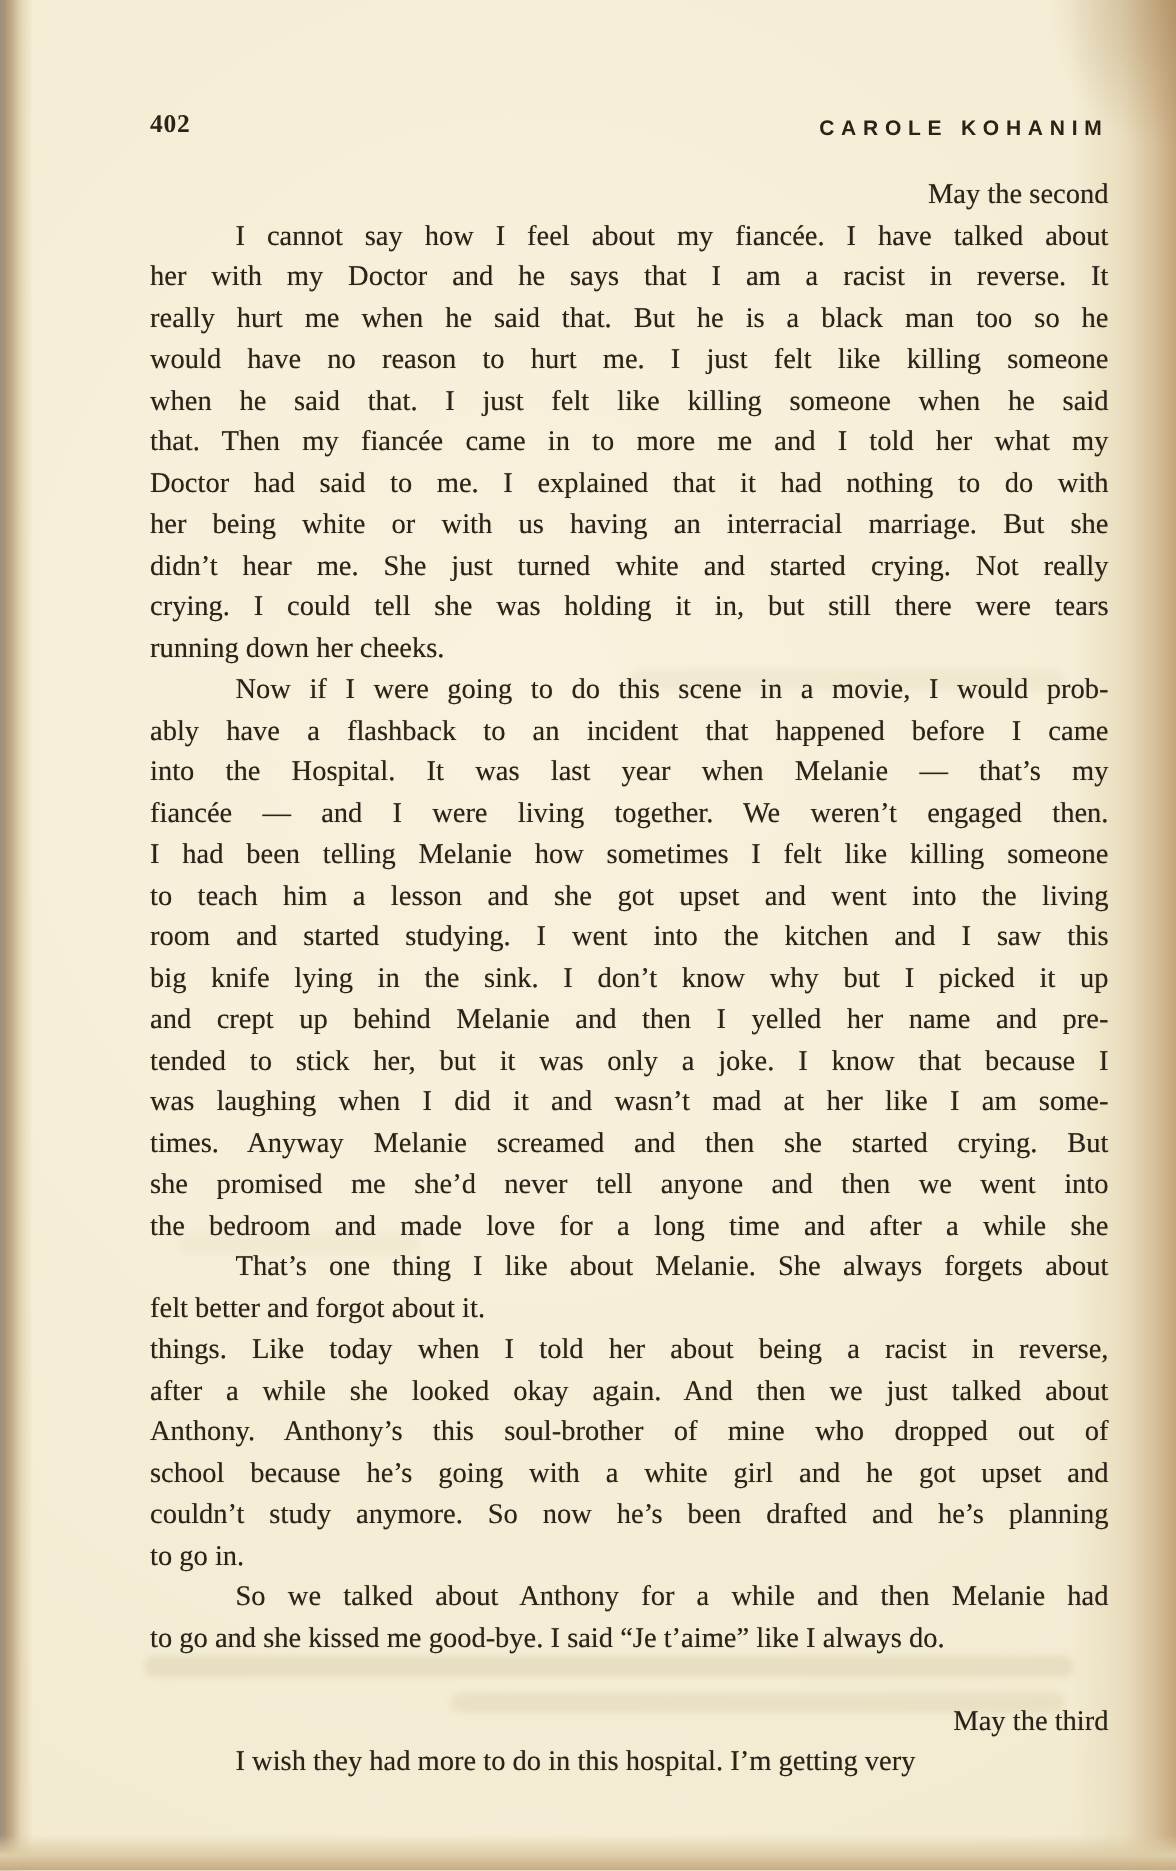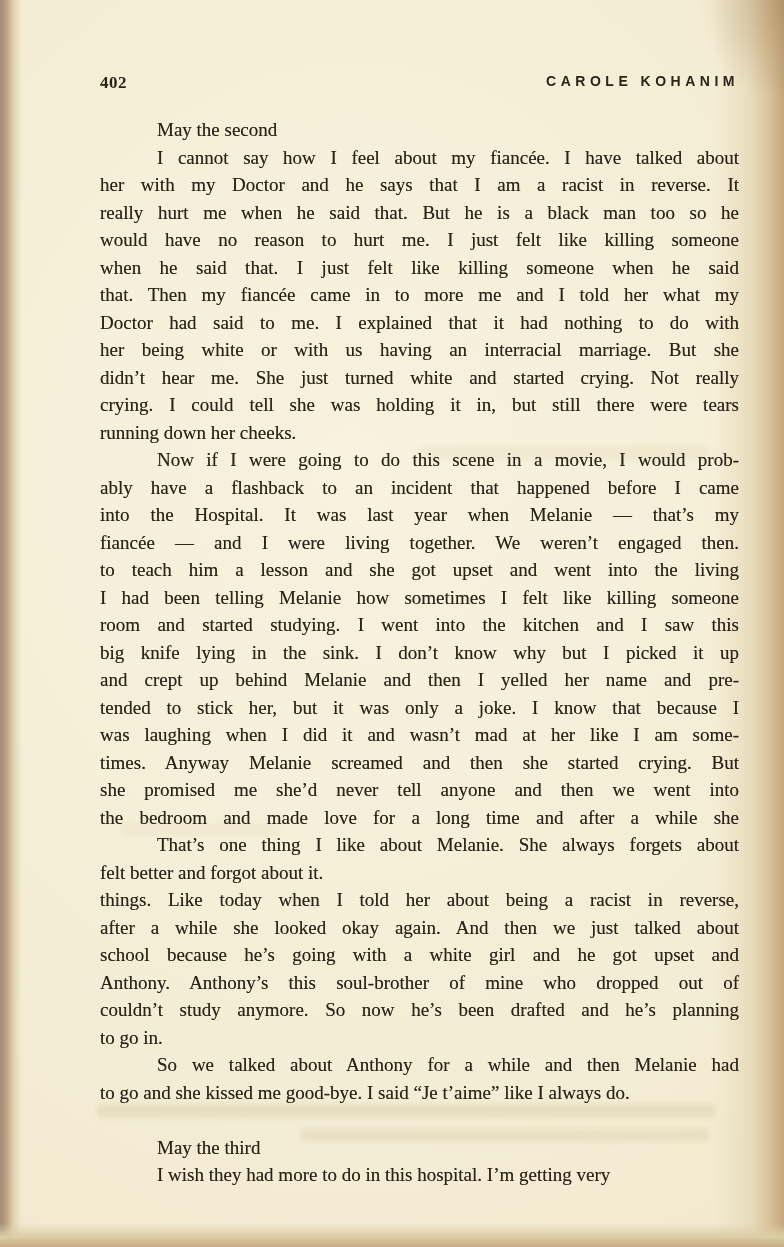--- a/index.html
+++ b/index.html
@@ -42,39 +42,39 @@
     position: absolute; height: 14px; border-radius: 7px;
     background: #d4c7a2; opacity: 0.38; filter: blur(2.5px);
   }
   .ghost.g1 { left: 96px;  top: 1104px; width: 620px; }
   .ghost.g2 { left: 300px; top: 1128px; width: 410px; opacity: 0.3; }
   .ghost.g3 { left: 420px; top: 446px;  width: 290px; opacity: 0.18; }
   .ghost.g4 { left: 120px; top: 822px;  width: 160px; opacity: 0.14; }
 
   .running-header {
     position: absolute; top: 73px; left: 100px; right: 45px;
-    display: flex; justify-content: space-between; align-items: flex-start;
+    display: flex; justify-content: space-between; align-items: flex-end;
     color: var(--ink, #2c2318);
   }
   .folio {
     font-weight: bold; font-size: 17px; letter-spacing: 0.5px;
   }
   .head {
     font-family: "Liberation Sans", "DejaVu Sans", sans-serif;
     font-weight: bold; font-size: 14px; letter-spacing: 4.5px;
   }
 
   .text-block {
     position: absolute; top: 116px; left: 100px; width: 639px;
     font-size: 19px; line-height: 27.5px;
     color: var(--ink, #2c2318);
     text-shadow: 0 0 0.5px rgba(44,35,24,0.55);
   }
   .entry + .entry { margin-top: 27.5px; }
-  .hline { text-indent: 57px; }
+  .hline { text-indent: 57px; text-align: right; }
   .jline { text-align: justify; text-align-last: justify; }
   .jline.first { text-indent: 57px; }
   .jline.end { text-align-last: left; }
 </style>
 </head>
 <body>
 
 <div class="page">
   <div class="edge-left"></div>
   <div class="edge-right"></div>
@@ -102,36 +102,36 @@
         <div class="jline">that. Then my fiancée came in to more me and I told her what my</div>
         <div class="jline">Doctor had said to me. I explained that it had nothing to do with</div>
         <div class="jline">her being white or with us having an interracial marriage. But she</div>
         <div class="jline">didn’t hear me. She just turned white and started crying. Not really</div>
         <div class="jline">crying. I could tell she was holding it in, but still there were tears</div>
         <div class="jline end">running down her cheeks.</div>
         <div class="jline first">Now if I were going to do this scene in a movie, I would prob-</div>
         <div class="jline">ably have a flashback to an incident that happened before I came</div>
         <div class="jline">into the Hospital. It was last year when Melanie — that’s my</div>
         <div class="jline">fiancée — and I were living together. We weren’t engaged then.</div>
+        <div class="jline">I had been telling Melanie how sometimes I felt like killing someone</div>
         <div class="jline">to teach him a lesson and she got upset and went into the living</div>
-        <div class="jline">I had been telling Melanie how sometimes I felt like killing someone</div>
         <div class="jline">room and started studying. I went into the kitchen and I saw this</div>
         <div class="jline">big knife lying in the sink. I don’t know why but I picked it up</div>
         <div class="jline">and crept up behind Melanie and then I yelled her name and pre-</div>
         <div class="jline">tended to stick her, but it was only a joke. I know that because I</div>
         <div class="jline">was laughing when I did it and wasn’t mad at her like I am some-</div>
         <div class="jline">times. Anyway Melanie screamed and then she started crying. But</div>
         <div class="jline">she promised me she’d never tell anyone and then we went into</div>
         <div class="jline">the bedroom and made love for a long time and after a while she</div>
         <div class="jline first">That’s one thing I like about Melanie. She always forgets about</div>
         <div class="jline end">felt better and forgot about it.</div>
         <div class="jline">things. Like today when I told her about being a racist in reverse,</div>
         <div class="jline">after a while she looked okay again. And then we just talked about</div>
+        <div class="jline">Anthony. Anthony’s this soul-brother of mine who dropped out of</div>
         <div class="jline">school because he’s going with a white girl and he got upset and</div>
-        <div class="jline">Anthony. Anthony’s this soul-brother of mine who dropped out of</div>
         <div class="jline">couldn’t study anymore. So now he’s been drafted and he’s planning</div>
         <div class="jline end">to go in.</div>
         <div class="jline first">So we talked about Anthony for a while and then Melanie had</div>
         <div class="jline end">to go and she kissed me good-bye. I said “Je t’aime” like I always do.</div>
       </div>
       <div class="entry">
         <div class="hline">May the third</div>
         <div class="jline first end">I wish they had more to do in this hospital. I’m getting very</div>
       </div>
     </main>

